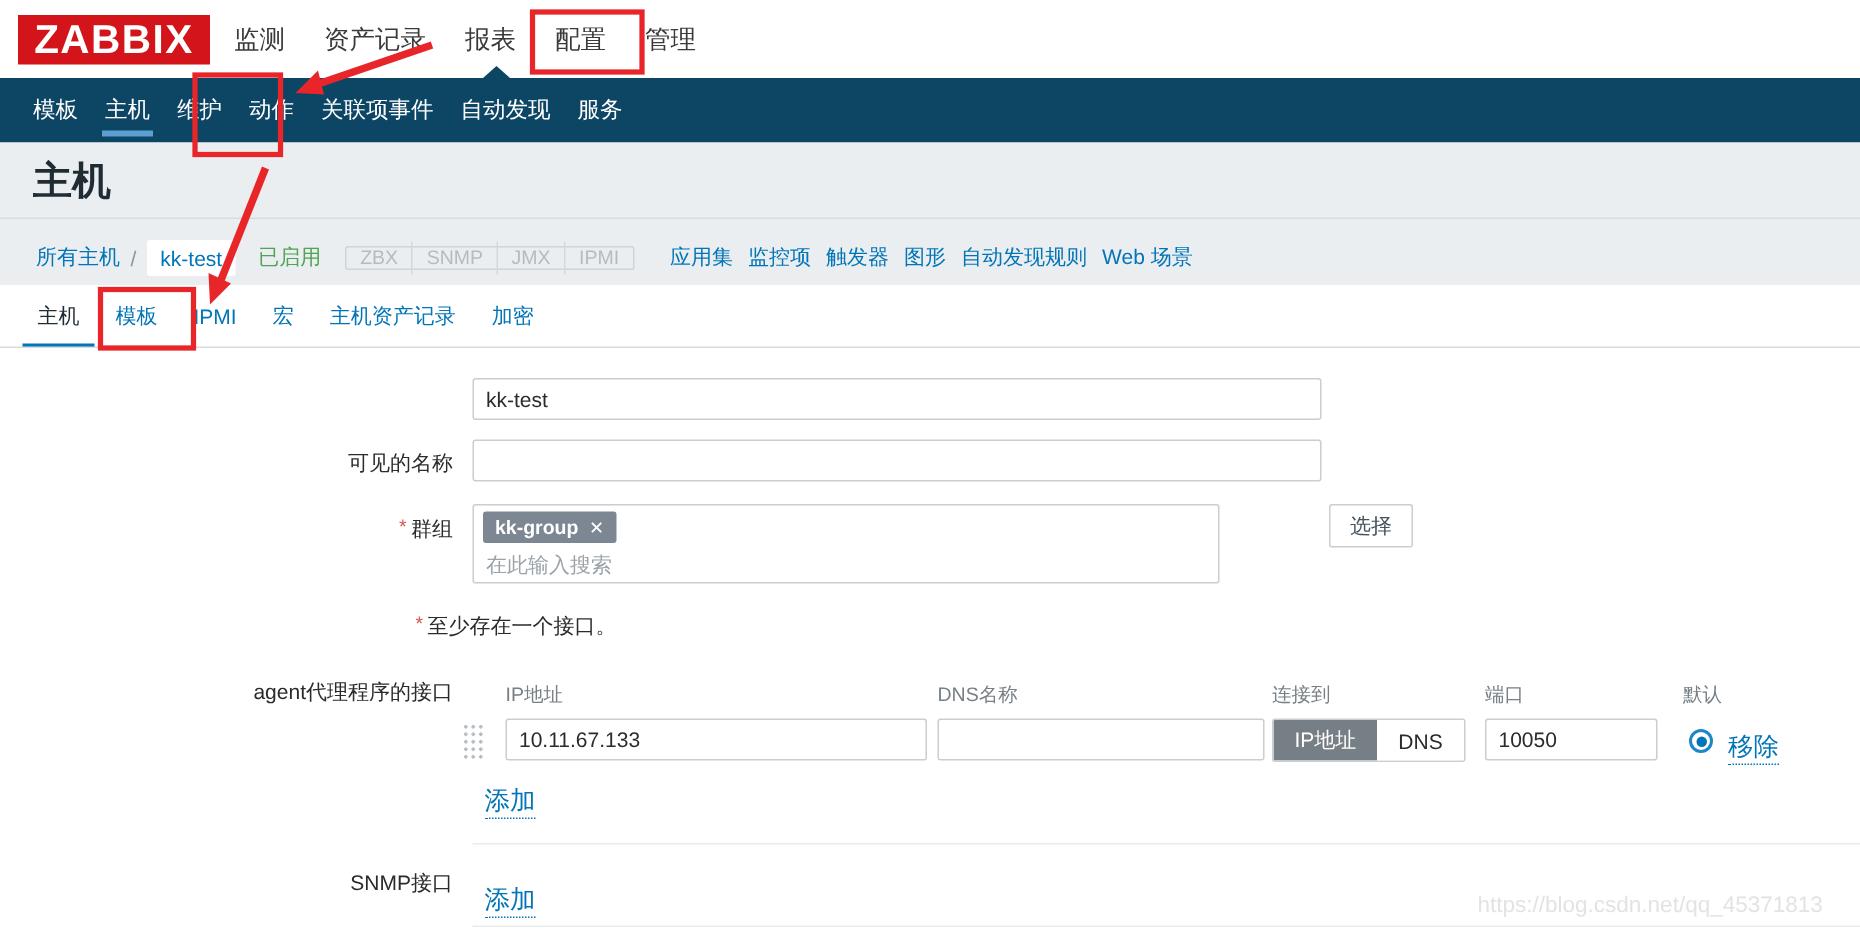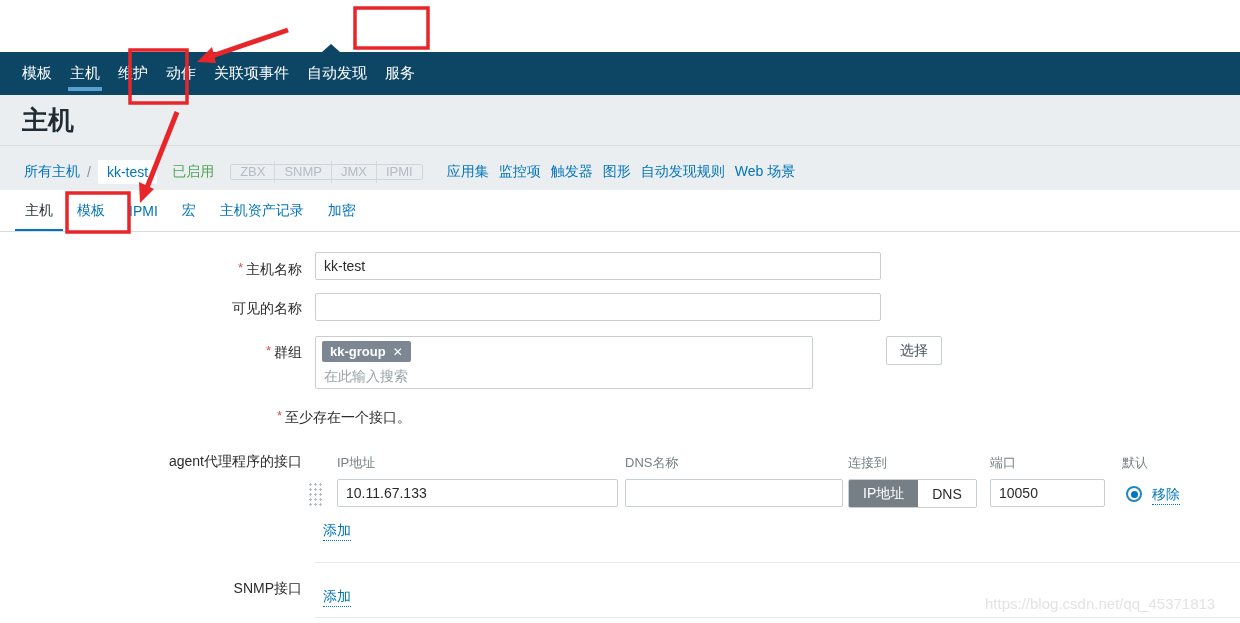--- a/index.html
+++ b/index.html
@@ -70,33 +70,43 @@
          background-image:radial-gradient(circle, #b5bdc2 1.1px, transparent 1.2px);
          background-size:5px 5px; cursor:grab; }
   .segmented { position:absolute; left:848px; top:479px; height:29px; display:flex;
          border:1px solid #c8ced2; border-radius:2px; overflow:hidden; }
   .segmented .seg { font-size:14px; padding:0 14px; display:flex; align-items:center; cursor:pointer;
          background:#fff; color:#2b2b2b; }
   .segmented .seg.sel { background:#767f86; color:#fff; }
   .radio { position:absolute; left:1126px; top:486px; width:16px; height:16px; border-radius:50%;
          border:2px solid #1e87c8; background:#fff; display:flex; align-items:center; justify-content:center; cursor:pointer; }
   .radio .dot { width:7px; height:7px; border-radius:50%; background:#0275b8; }
-  .dotted-link { font-size:14px; color:#0275b8; border-bottom:1px dotted #0275b8;
+  .dotted-link { font-size:17px; color:#0275b8; border-bottom:1px dotted #0275b8;
          cursor:pointer; text-decoration:none; }
   .hr-light { position:absolute; height:1px; background:#e8ebed; }
   .watermark { position:absolute; left:985px; top:595px; font-size:15px; color:#e3e3e3; }
   
   .annotations { position:absolute; left:0; top:0; width:1240px; height:623px;
          pointer-events:none; z-index:50; }
 </style>
 </head>
 <body>
 
 <div class="screen">
 
+  <div class="topbar">
+    <div class="logo">ZABBIX</div>
+    <div class="topmenu">
+      <span class="item">监测</span>
+      <span class="item">资产记录</span>
+      <span class="item">报表</span>
+      <span class="item">配置</span>
+      <span class="item">管理</span>
+    </div>
+  </div>
 
   <div class="navbar">
     <span class="nav-item">模板</span>
     <span class="nav-item active">主机</span>
     <span class="nav-item">维护</span>
     <span class="nav-item">动作</span>
     <span class="nav-item">关联项事件</span>
     <span class="nav-item">自动发现</span>
     <span class="nav-item">服务</span>
   </div>
@@ -132,21 +142,20 @@
       <span class="tab active">主机</span>
       <span class="tab">模板</span>
       <span class="tab">IPMI</span>
       <span class="tab">宏</span>
       <span class="tab">主机资产记录</span>
       <span class="tab">加密</span>
     </div>
     <div class="tb-border"></div>
   </div>
 
-  <label class="form-label" style="top:260px;"><span class="req">*</span><span>主机名称</span></label>
   <input class="tinput" style="left: 315px; top: 252px; width: 566px;" value="kk-test">
 
   <label class="form-label" style="top:300px;">可见的名称</label>
   <input class="tinput" style="left: 315px; top: 293px; width: 566px;" value="">
 
   <label class="form-label" style="top:343px;"><span class="req">*</span><span>群组</span></label>
   <div class="multiselect">
     <span class="chip">
         <span>kk-group</span>
         <span class="x">✕</span>

